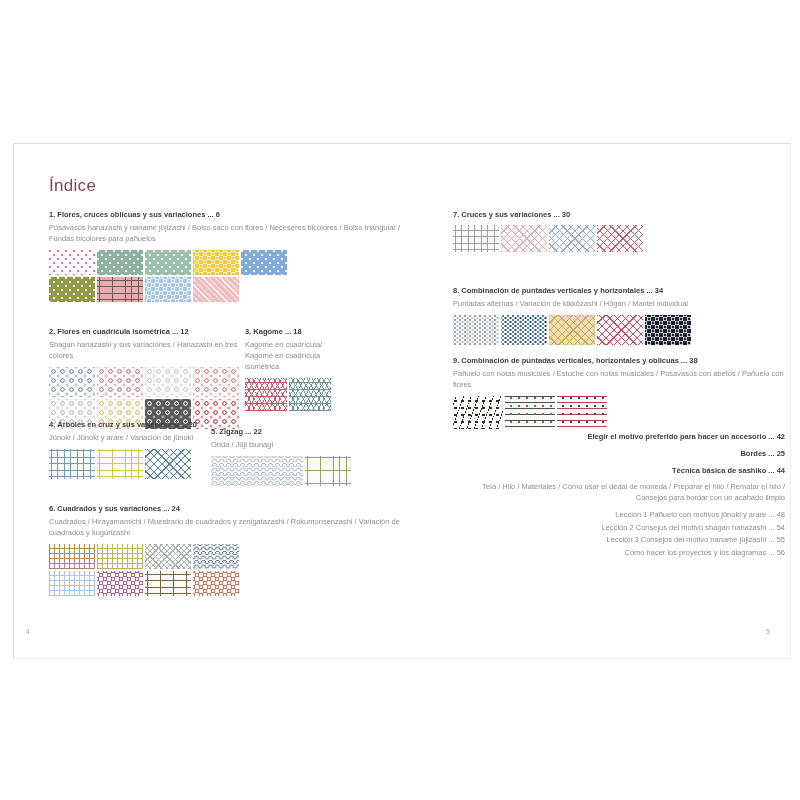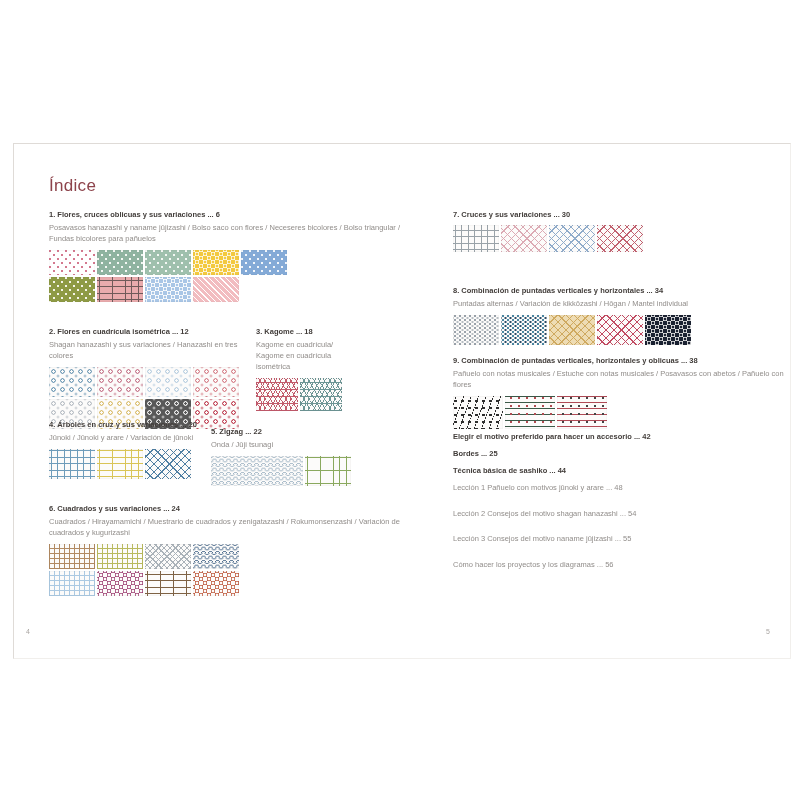--- a/index.html
+++ b/index.html
@@ -74,33 +74,33 @@
     repeating-linear-gradient(110deg, transparent 0 2.8px, var(--fg) 2.8px 3.4px, transparent 3.4px 7px);
     background-size:7px 7px,auto;}
   .sw-trees{background-image:
     radial-gradient(1px 1px at 6px 2px, var(--ac) 98%, transparent 100%),
     repeating-linear-gradient(90deg, transparent 0 2.6px, var(--fg) 2.6px 3.2px, transparent 3.2px 6px),
     repeating-linear-gradient(0deg, transparent 0 2px, var(--fg) 2px 2.7px, transparent 2.7px 6px);
     background-size:8px 8px,auto,auto;}
   
   .pos-s1{left:35px;top:66px;width:352px}
   .pos-s2{left:35px;top:183px;width:200px}
-  .pos-s3{left:242px;top:183px;width:106px}
+  .pos-s3{left:231px;top:183px;width:106px}
   .pos-s4{left:35px;top:276px;width:155px}
   .pos-s5{left:197px;top:283px;width:150px}
   .pos-s6{left:35px;top:360px;width:352px}
   .pos-s7{left:439px;top:66px;width:340px}
   .pos-s8{left:439px;top:142px;width:340px}
   .pos-s9{left:439px;top:212px;width:340px}
   .pos-extras{left:439px;top:288px;width:332px}
   
-  .line{font-size:7.5px;line-height:10px;}
+  .line{font-size:7.5px;line-height:10px;text-align:right;}
   .line.heading{font-weight:bold;color:#413c39;margin-top:7px;}
   .line.desc{color:#918d8a;line-height:11px;margin-top:5px;font-weight:normal;}
-  .line.item{color:#918d8a;line-height:10.5px;margin-top:15px;}
+  .line.item{color:#918d8a;line-height:10.5px;margin-top:2px;}
   .line.desc + .line.item, .line.heading + .line.item{margin-top:7px;}
   .pos-extras .line:first-child{margin-top:0;}
   .pagenum{position:absolute;font-size:7px;color:#a9a5a2;}
   .pn-left{left:12px;top:484px;}
   .pn-right{left:752px;top:484px;}
 </style>
 </head>
 <body>
 
 <div class="page">
@@ -224,20 +224,21 @@
             <div class="sw sw-notes" style="--fg: #2d2d2d; --ac: #2d2d2d; width: 50px; height: 33px;"></div>
             <div class="sw sw-trees" style="--fg: #3c5a49; --ac: #b04a50; width: 50px; height: 33px;"></div>
             <div class="sw sw-trees" style="--fg: #b04a55; --ac: #444444; width: 50px; height: 33px;"></div>
           </div>
         </div>
       </div>
       <div class="section pos-extras">
         <div class="line heading">Elegir el motivo preferido para hacer un accesorio ... 42</div>
         <div class="line heading">Bordes ... 25</div>
         <div class="line heading">Técnica básica de sashiko ... 44</div>
+        <div class="line desc">Tela / Hilo / Materiales / Cómo usar el dedal de moneda / Preparar el hilo / Rematar el hilo / Consejos para bordar con un acabado limpio</div>
         <div class="line item">Lección 1 Pañuelo con motivos jūnoki y arare ... 48</div>
         <div class="line item">Lección 2 Consejos del motivo shagan hanazashi ... 54</div>
         <div class="line item">Lección 3 Consejos del motivo naname jūjizashi ... 55</div>
         <div class="line item">Cómo hacer los proyectos y los diagramas ... 56</div>
       </div>
     </div>
   <div class="pagenum pn-left">4</div>
   <div class="pagenum pn-right">5</div>
 </div>
 

